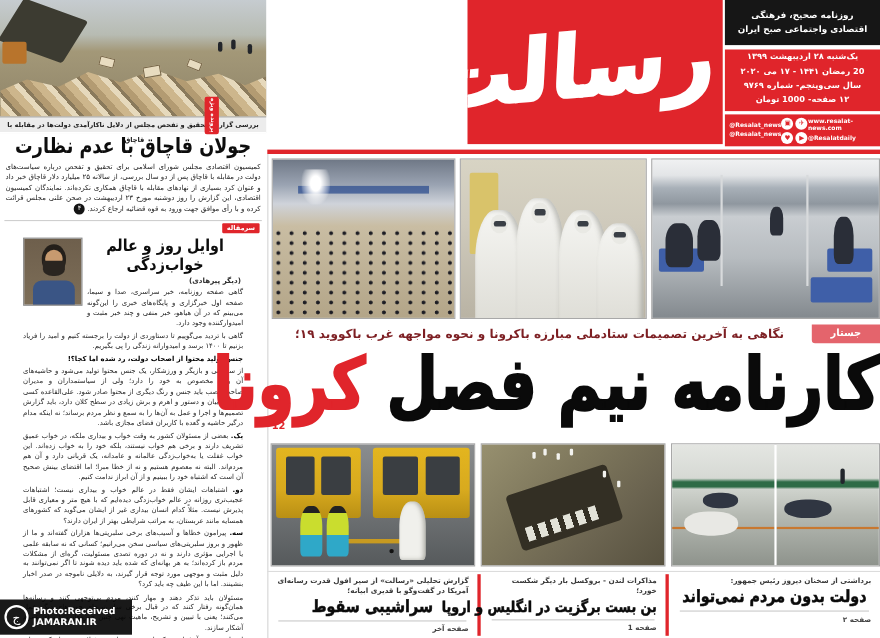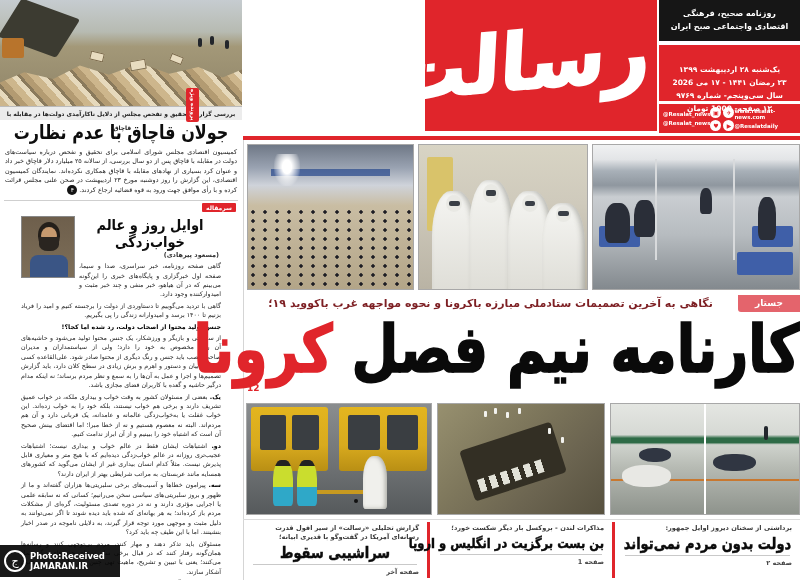--- a/index.html
+++ b/index.html
@@ -11,21 +11,21 @@
   .masthead { position:absolute; left:425px; top:0; width:232px; height:131px;
               background:#e0252b; overflow:hidden; }
   .logo-script { position:absolute; right:6px; top:-4px; width:100%; text-align:center;
                  color:#fff; font-size:78px; font-weight:bold; line-height:131px;
                  transform:rotate(-5deg) skewX(-8deg); -webkit-text-stroke:2px #fff; }
 
   .info-col { position:absolute; left:659px; top:0; width:141px; height:133px; }
   .tagline-box { height:41px; background:#161616; color:#fff; text-align:center;
                  padding-top:7px; font-size:8px; font-weight:bold; line-height:13px; }
   .date-box { margin-top:4px; height:56px; background:#e0252b; color:#fff; text-align:center;
-              font-size:7.5px; font-weight:bold; line-height:13px; padding-top:18px; }
+              font-size:7.5px; font-weight:bold; line-height:13px; padding-top:0; }
   .social-box { margin-top:3px; height:29px; background:#e0252b; color:#fff; direction:ltr;
                 display:flex; align-items:center; justify-content:space-between; padding:0 4px; }
   .social-col { display:flex; flex-direction:column; gap:3px; font-size:5.5px; font-weight:bold; }
   .icon-grid { display:grid; grid-template-columns:11px 11px; grid-gap:2px; }
   .sicon { width:11px; height:11px; border-radius:50%; background:#fff; color:#e0252b;
            font-size:6px; line-height:11px; text-align:center; overflow:hidden; }
 
   
   .left-col { position:absolute; left:0; top:0; width:242px; height:580px; background:#fff; }
   .lc-divider { position:absolute; left:243px; top:140px; width:1px; height:440px; background:#d5d5d5; }
@@ -139,21 +139,21 @@
   .amb-medic { position:absolute; bottom:7%; width:11%; height:42%; border-radius:40% 40% 12% 12%;
     background:linear-gradient(180deg,#222 0 14%,#cadd2e 14% 58%,#2fa8c8 58% 100%); }
   .amb-ppe { position:absolute; left:63%; bottom:5%; width:13%; height:48%; border-radius:42% 42% 10% 10%;
     background:#f0f0ec; box-shadow:inset -2px 0 4px rgba(110,110,100,.5); }
   .amb-stretcher { position:absolute; left:28%; bottom:18%; width:38%; height:4px; background:#c89a20; }
   .amb-wheel { position:absolute; width:4px; height:4px; border-radius:50%; background:#111; bottom:10%; }
 
   .bottom-row { position:absolute; left:243px; top:519px; width:557px; height:61px;
                 display:flex; border-top:1px solid #dcdcdc; }
   .b-art { padding:4px 8px 0; position:relative; }
-  .b-art-0 { width:192px; } .b-art-1 { width:182px; } .b-art-2 { width:191px; }
+  .b-art-0 { width:192px; } .b-art-1 { width:168px; } .b-art-2 { width:191px; }
   .b-sep { width:3px; background:#e0252b; margin:2px 0; flex:none; }
   .b-kicker { font-size:6.6px; font-weight:bold; color:#3a3a3a; line-height:9px; }
   .b-headline { font-size:13px; font-weight:bold; color:#0b0b0b; text-align:center; white-space:nowrap;
                 transform:scaleY(1.18); padding:3px 0 2px; -webkit-text-stroke:.4px currentColor; }
   .b-line { border:none; border-top:1px solid #c9c9c9; margin:2px 2px 3px; }
   .b-page { font-size:6.5px; font-weight:bold; color:#444; }
 </style>
 </head>
 <body>
 
@@ -163,21 +163,21 @@
     <div class="logo-script">رسالت</div>
   </div>
 
   <div class="info-col">
     <div class="tagline-box">
       <div>روزنامه صحیح، فرهنگی</div>
       <div>اقتصادی واجتماعی صبح ایران</div>
     </div>
     <div class="date-box">
       <div>یک‌شنبه ۲۸ اردیبهشت ۱۳۹۹</div>
-      <div>۲۳ رمضان ۱۴۴۱ - ۱۷ می 2026</div>
+      <div>20 رمضان ۱۴۴۱ - ۱۷ می ۲۰۲۰</div>
       <div>سال سی‌وپنجم- شماره ۹۷۶۹</div>
       <div>۱۲ صفحه- 1000 تومان</div>
     </div>
     <div class="social-box">
       <div class="social-col">
         <span>@Resalat_news</span>
         <span>@Resalat_news</span>
       </div>
       <div class="icon-grid">
         <span class="sicon">▣</span>
@@ -214,21 +214,21 @@
     <hr class="lc-hr">
     <span class="ed-tag">سرمقاله</span>
     <div class="ed-wrap">
       <div class="ed-portrait">
         <div class="ed-hair"></div>
         <div class="ed-face"></div>
         <div class="ed-beard"></div>
         <div class="ed-torso"></div>
       </div>
       <div class="ed-title">اوایل روز و عالم خواب‌زدگی</div>
-      <div class="ed-byline">(مسعود پیرهادی)</div>
+      <div class="ed-byline">(دیگر پیرهادی)</div>
       <div class="ed-body">
         <p><b></b><span>گاهی صفحه روزنامه، خبر سراسری، صدا و سیما، صفحه اول خبرگزاری و پایگاه‌های خبری را این‌گونه می‌بینم که در آن هیاهو، خبر منفی و چند خبر مثبت و امیدوارکننده وجود دارد.</span></p>
         <p><b></b><span>گاهی با تردید می‌گوییم تا دستاوردی از دولت را برجسته کنیم و امید را فریاد بزنیم تا ۱۴۰۰ برسد و امیدوارانه زندگی را پی بگیریم.</span></p>
         <p><b>جنس تولید محتوا از اصحاب دولت، رد شده اما کجا؟!</b><span></span></p>
         <p><b></b><span>از سلبریتی و بازیگر و ورزشکار، یک جنس محتوا تولید می‌شود و حاشیه‌های آن رنگ مخصوص به خود را دارد؛ ولی از سیاستمداران و مدیران صاحب‌منصب باید جنس و رنگ دیگری از محتوا صادر شود. علی‌القاعده کسی که قلم، بیان و دستور و اهرم و برش زیادی در سطح کلان دارد، باید گزارش تصمیم‌ها و اجرا و عمل به آن‌ها را به سمع و نظر مردم برساند؛ نه اینکه مدام درگیر حاشیه و گعده با کاربران فضای مجازی باشد.</span></p>
         <p><b>یک.</b> <span>بعضی از مسئولان کشور به وقت خواب و بیداری ملکه، در خواب عمیق تشریف دارند و برخی هم خواب نیستند، بلکه خود را به خواب زده‌اند. این خواب غفلت یا به‌خواب‌زدگی عالمانه و عامدانه، یک قربانی دارد و آن هم مردم‌اند. البته نه معصوم هستیم و نه از خطا مبرا؛ اما اقتضای بینش صحیح آن است که اشتباه خود را ببینیم و از آن ابراز ندامت کنیم.</span></p>
         <p><b>دو.</b> <span>اشتباهات ایشان فقط در عالم خواب و بیداری نیست؛ اشتباهات عجیب‌تری روزانه در عالم خواب‌زدگی دیده‌ایم که با هیچ متر و معیاری قابل پذیرش نیست. مثلاً کدام انسان بیداری غیر از ایشان می‌گوید که کشورهای همسایه مانند عربستان، به مراتب شرایطی بهتر از ایران دارند؟</span></p>
         <p><b>سه.</b> <span>پیرامون خطاها و آسیب‌های برخی سلبریتی‌ها هزاران گفته‌اند و ما از ظهور و بروز سلبریتی‌های سیاسی سخن می‌رانیم؛ کسانی که نه سابقه علمی یا اجرایی مؤثری دارند و نه در دوره تصدی مسئولیت، گره‌ای از مشکلات مردم باز کرده‌اند؛ به هر بهانه‌ای که شده باید دیده شوند تا اگر نمی‌توانند به دلیل مثبت و موجهی مورد توجه قرار گیرند، به دلایلی ناموجه در صدر اخبار بنشینند. اما با این طیف چه باید کرد؟</span></p>
         <p><b></b><span>مسئولان باید تذکر دهند و مهار کنند، مردم بی‌توجهی کنند و رسانه‌ها همان‌گونه رفتار کنند که در قبال برخی سلبریتی‌های حوزه‌های دیگر عمل می‌کنند؛ یعنی با تبیین و تشریح، ماهیت تهی چنین چهره‌هایی را برای عموم آشکار سازند.</span></p>
         <p><b></b><span>اشتباه پیش می‌آید؛ بله، ممکن است پیش بیاید. مسئولان و مدیران کشور باید همه دوره‌های بیداری خویش را با صدای بلند اعلام کنند و از اشتباهات خود، در محضر مردم عذرخواهی کنند.</span></p>
@@ -317,21 +317,21 @@
       <div class="amb-wheel" style="left:32%;"></div>
       <div class="amb-wheel" style="left:58%;"></div>
       <div class="amb-medic" style="left:14%;"></div>
       <div class="amb-medic" style="left:27%;"></div>
       <div class="amb-ppe"></div>
     </div>
   </div>
 
   <div class="bottom-row">
     <div class="b-art b-art-0">
-      <div class="b-kicker">برداشتی از سخنان دیروز اوایل جمهور:</div>
+      <div class="b-kicker">برداشتی از سخنان دیروز رئیس جمهور:</div>
       <div class="b-headline">دولت بدون مردم نمی‌تواند</div>
       <hr class="b-line">
       <div class="b-page">صفحه ۲</div>
     </div>
     <div class="b-sep"></div>
     <div class="b-art b-art-1">
       <div class="b-kicker">مذاکرات لندن - بروکسل بار دیگر شکست خورد؛</div>
       <div class="b-headline" style="font-size:11.5px;">بن بست برگزیت در انگلیس و اروپا</div>
       <hr class="b-line">
       <div class="b-page">صفحه 1</div>

